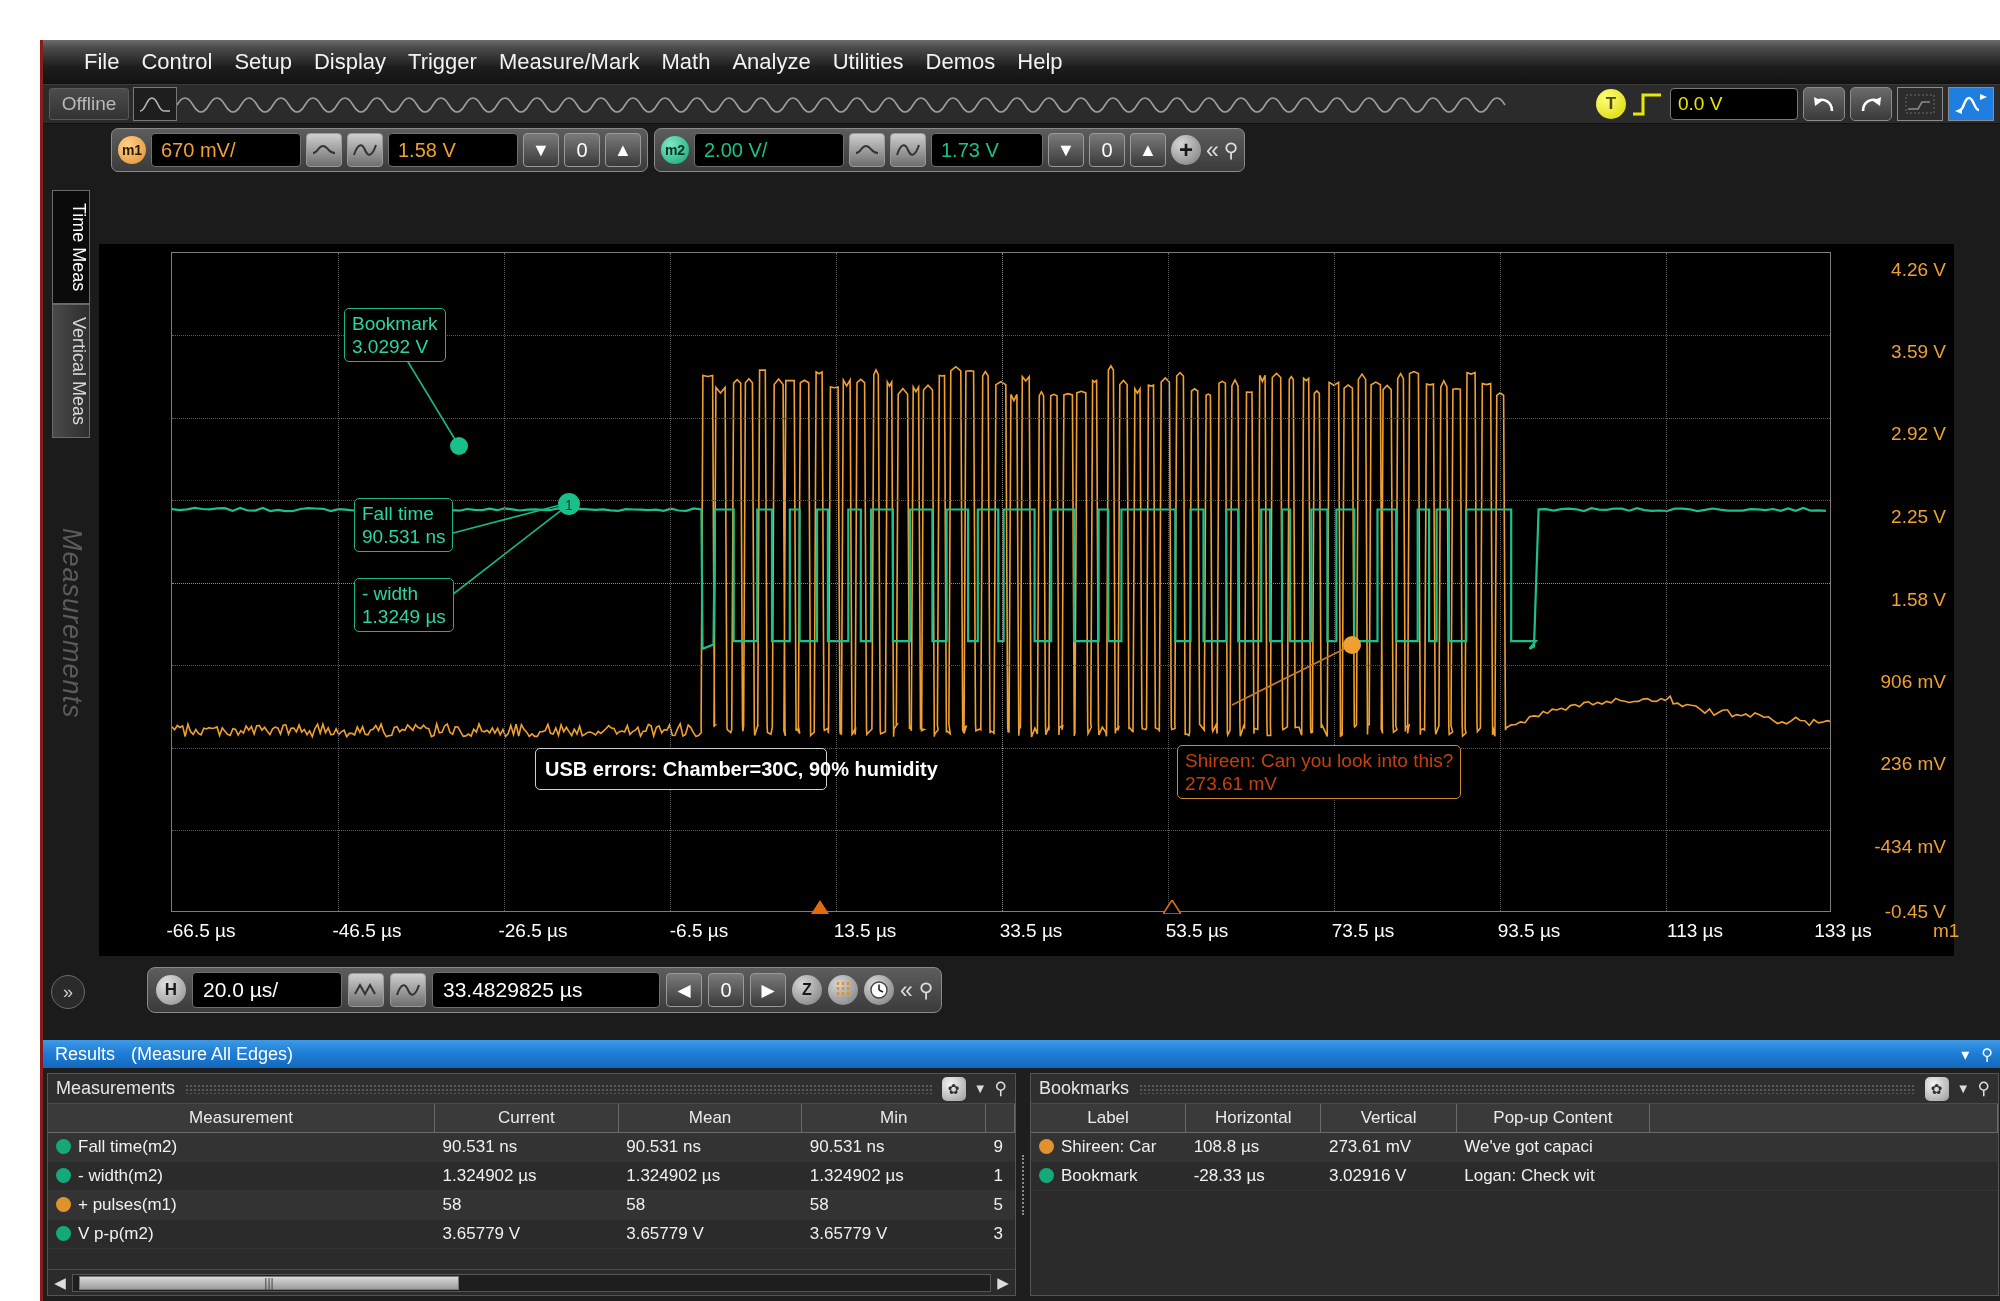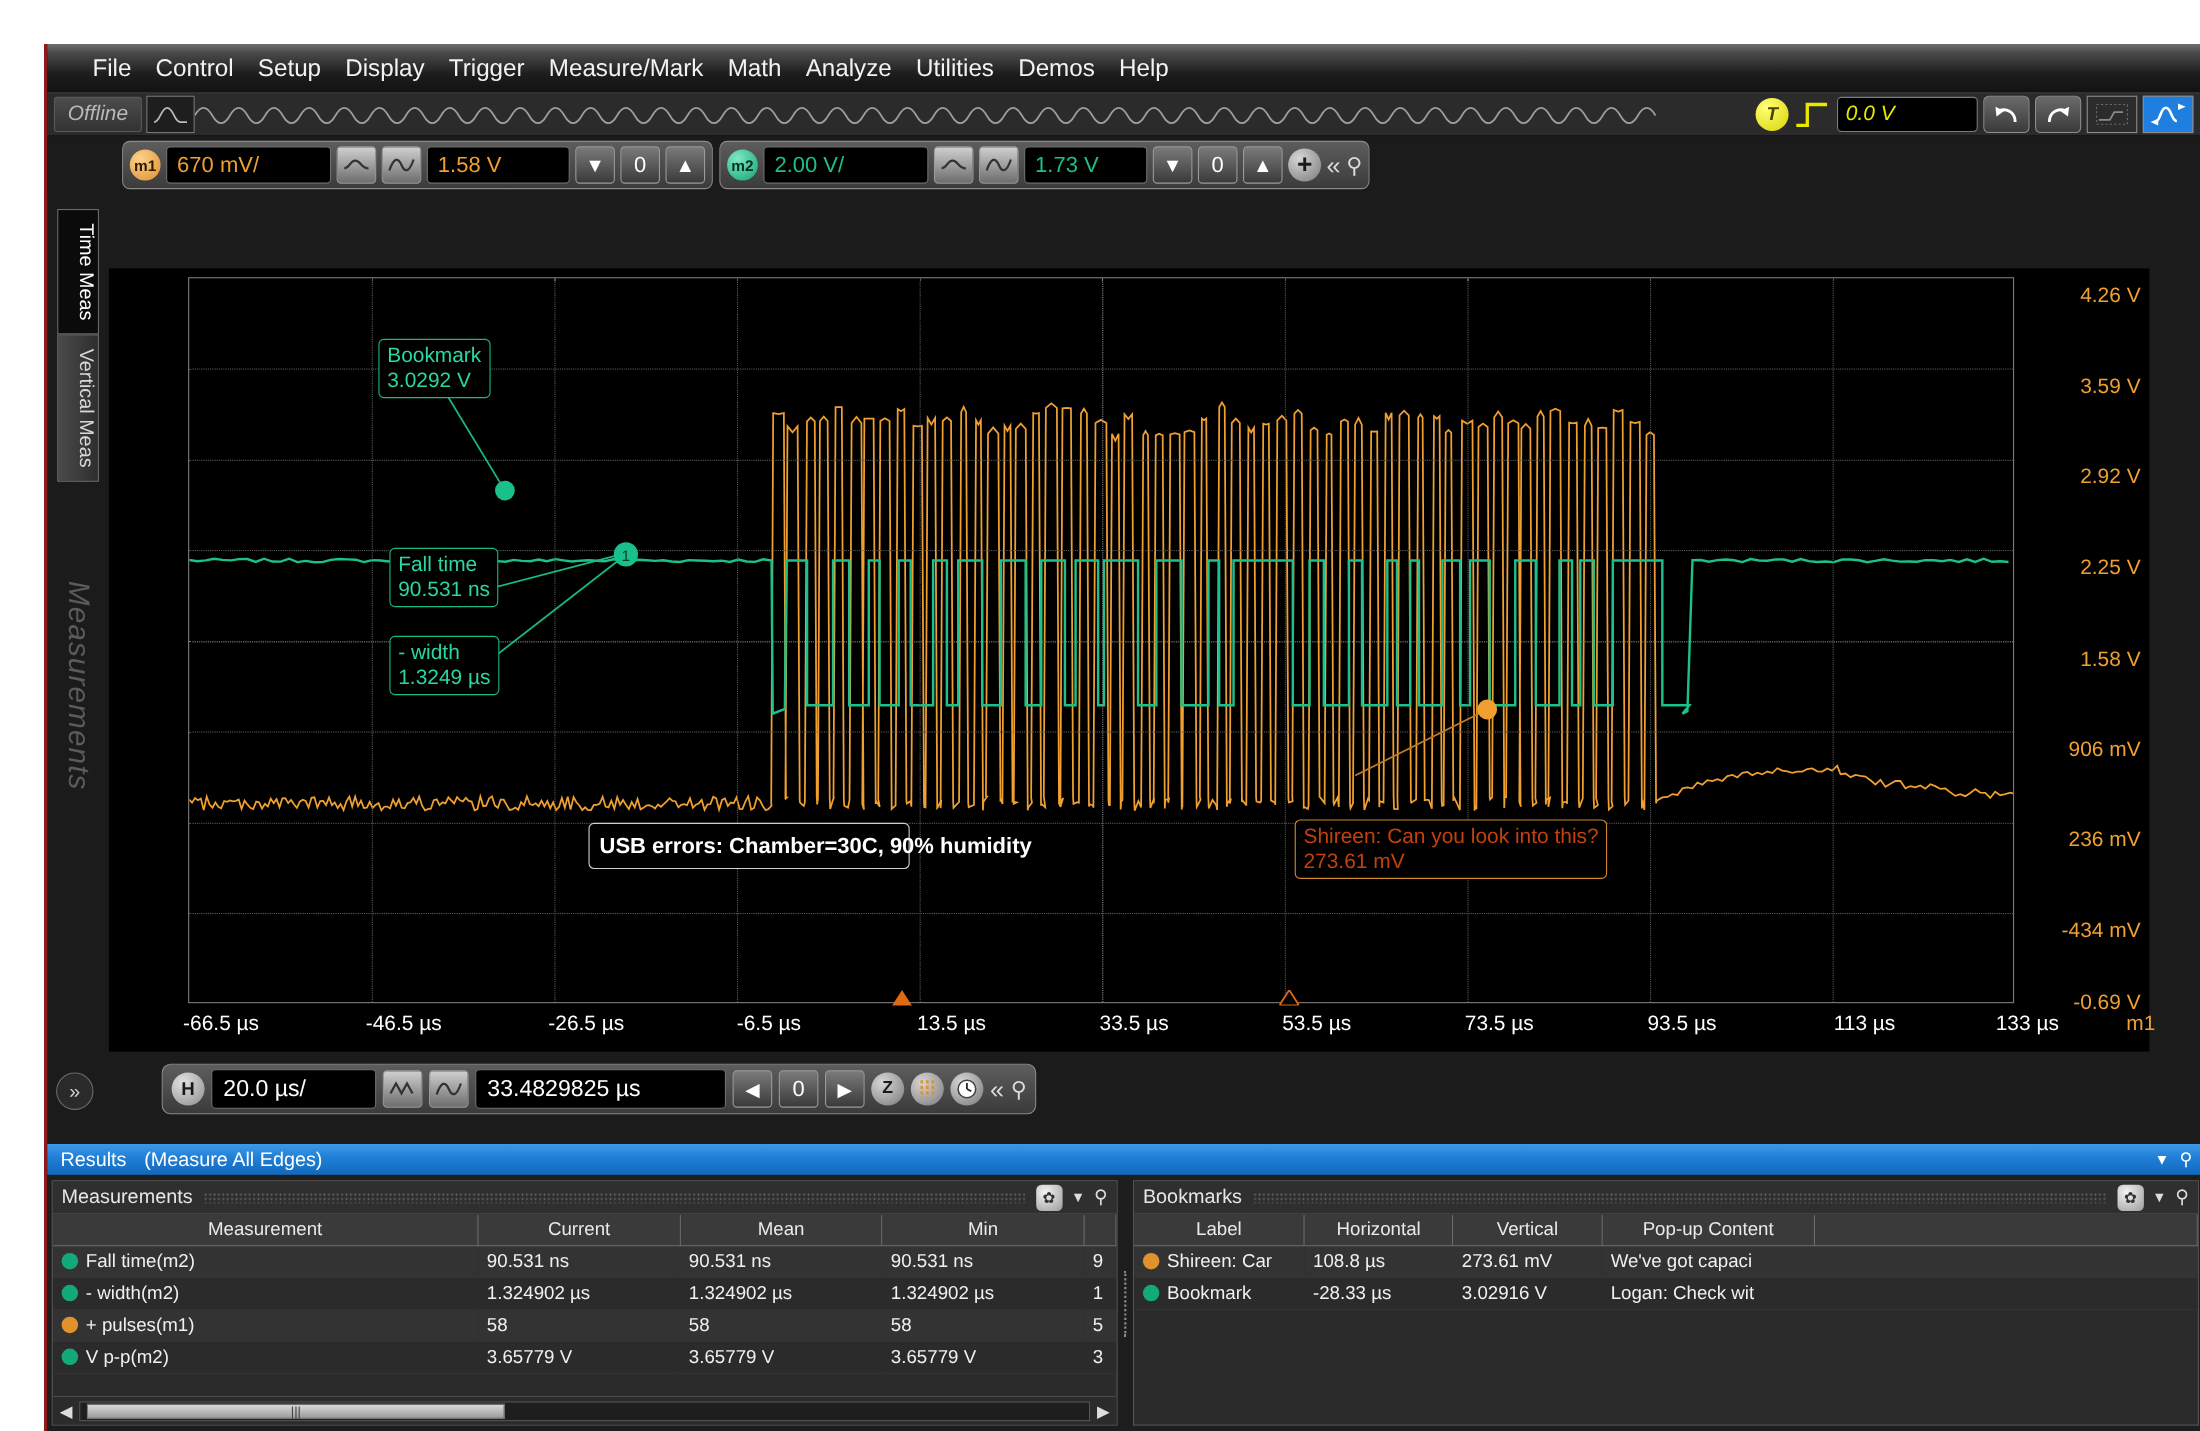--- a/index.html
+++ b/index.html
@@ -53,21 +53,21 @@
   }
   .wbtn .min { width:18px;height:5px;background:#ddd; margin-top:11px;}
   .wbtn .max { width:18px;height:14px;border:2px solid #ddd;}
   .wbtn.close { background:linear-gradient(180deg,#b03030,#7a1010); border-color:#c66;}
   .wbtn.close span{ color:#fff; font-size:26px; font-weight:bold; line-height:1; margin-top:-3px;}
 
   
   .statusstrip {
     position:relative; height:40px; margin:0;
     background:#2b2b2b; border-top:1px solid #3a3a3a; border-bottom:1px solid #111;
-    display:flex; align-items:center;font-style:italic;
+    display:flex; align-items:center;
   }
   .offline-btn {
     margin-left:6px; width:80px;height:32px; border:1px solid #5a5a5a; border-radius:3px;
     background:linear-gradient(180deg,#4c4c4c,#333);
     color:#b9b9b9; font-size:19px; display:flex;align-items:center;justify-content:center;
   }
   .autoscale-box {
     margin-left:4px; width:44px;height:34px;border:1px solid #777; background:#1e1e1e;
     display:flex;align-items:center;justify-content:center;
   }
@@ -493,21 +493,21 @@
 
       <div class="vaxis">
         <div class="vlabel" style="top:18px">4.26 V</div>
         <div class="vlabel" style="top:100px">3.59 V</div>
         <div class="vlabel" style="top:182px">2.92 V</div>
         <div class="vlabel" style="top:265px">2.25 V</div>
         <div class="vlabel" style="top:348px">1.58 V</div>
         <div class="vlabel" style="top:430px">906 mV</div>
         <div class="vlabel" style="top:512px">236 mV</div>
         <div class="vlabel" style="top:595px">-434 mV</div>
-        <div class="vlabel" style="top:660px">-0.69 V</div>
+        <div class="vlabel" style="top:660px">-0.45 V</div>
       </div>
 
       <div class="tri fill" style="left:712px; top:656px;"></div>
       <div class="tri hollow" style="left:1064px; top:656px; border-bottom-color:#000;">
         <svg width="18" height="14" viewBox="0 0 18 14" style="position:absolute;left:-9px;top:0">
           <polygon points="9,0 18,14 0,14" fill="none" stroke="#e06a10" stroke-width="1.6"></polygon>
         </svg>
       </div>
 
       <div class="haxis">

